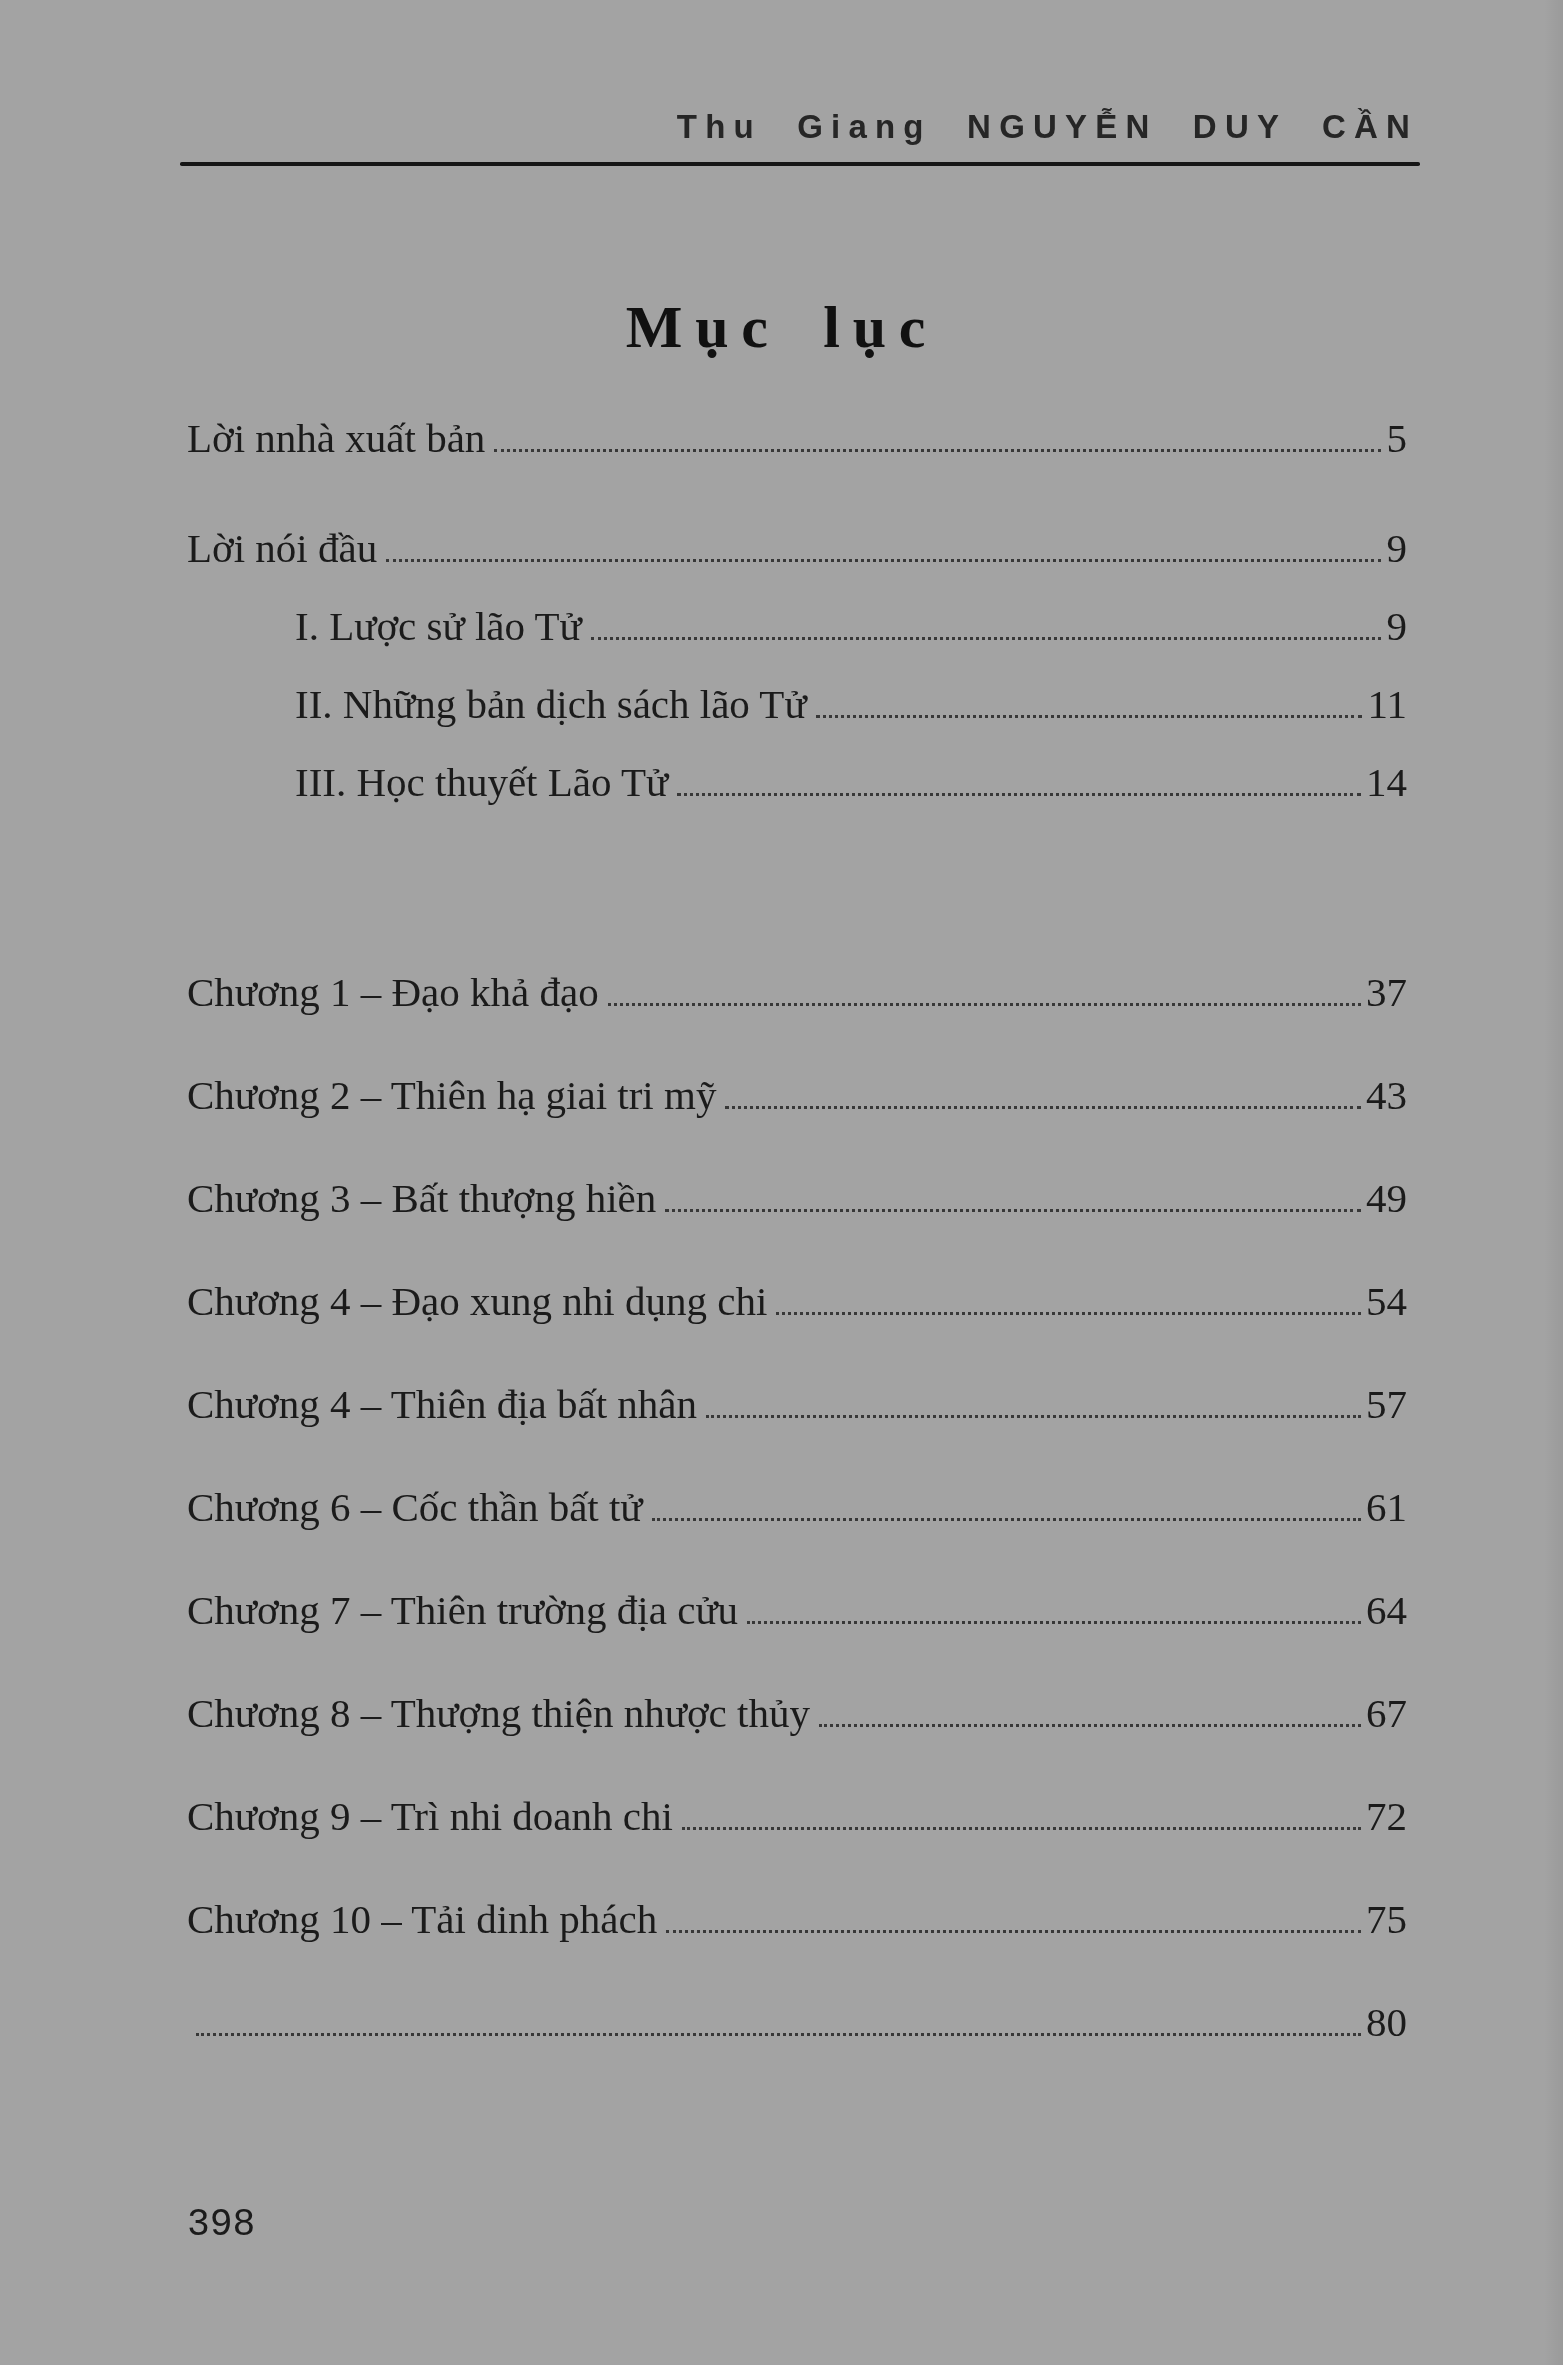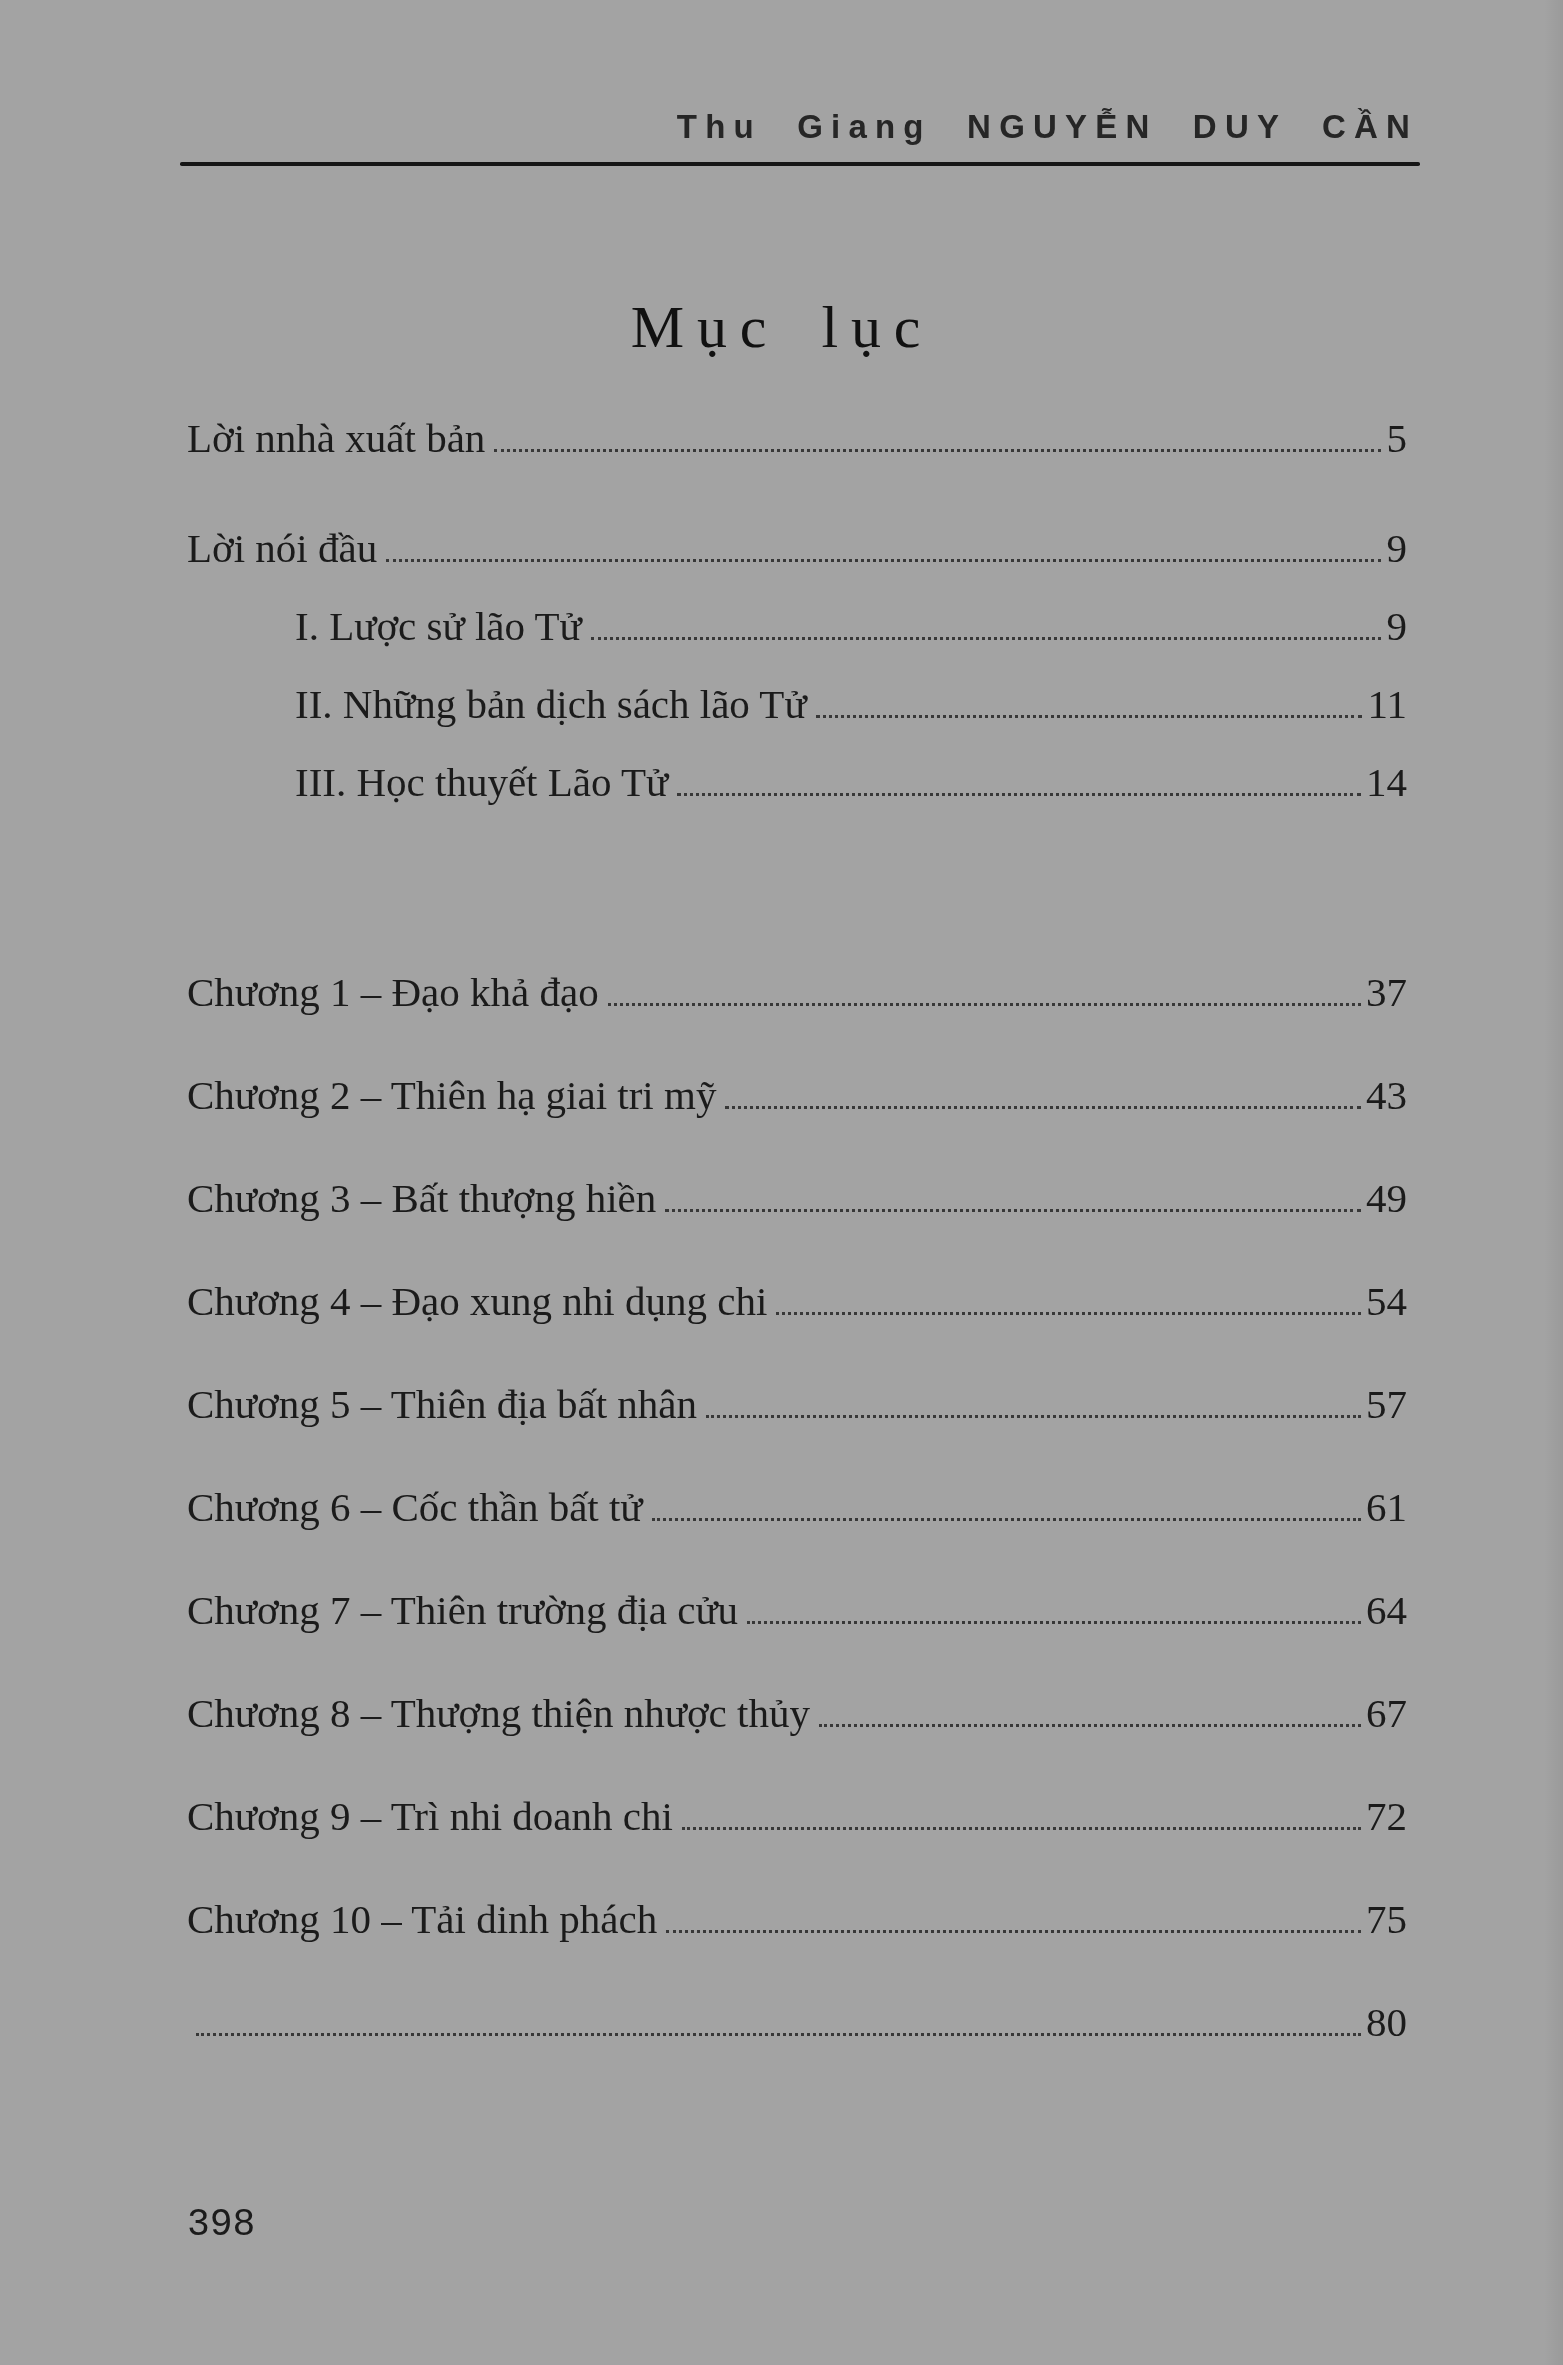--- a/index.html
+++ b/index.html
@@ -49,21 +49,21 @@
     border-radius: 1.8px;
   }
 
   .page-title {
     position: absolute;
     top: 293px;
     left: 0;
     width: 100%;
     text-align: center;
     font-size: 60px;
-    font-weight: 400;
+    font-weight: 700;
     letter-spacing: 12.8px;
     word-spacing: 14.6px;
     color: #111;
   }
 
   .toc {
     position: absolute;
     top: 415px;
     left: 187px;
     right: 157px;
@@ -173,21 +173,21 @@
           <span class="toc-page">49</span>
         </div>
 
         <div class="toc-row major">
           <span class="toc-label">Chương 4 – Đạo xung nhi dụng chi</span>
           <span class="toc-leader"></span>
           <span class="toc-page">54</span>
         </div>
 
         <div class="toc-row major">
-          <span class="toc-label">Chương 5 – Thiên địa bất nhân</span>
+          <span class="toc-label">Chương 4 – Thiên địa bất nhân</span>
           <span class="toc-leader"></span>
           <span class="toc-page">57</span>
         </div>
 
         <div class="toc-row major">
           <span class="toc-label">Chương 6 – Cốc thần bất tử</span>
           <span class="toc-leader"></span>
           <span class="toc-page">61</span>
         </div>
 

